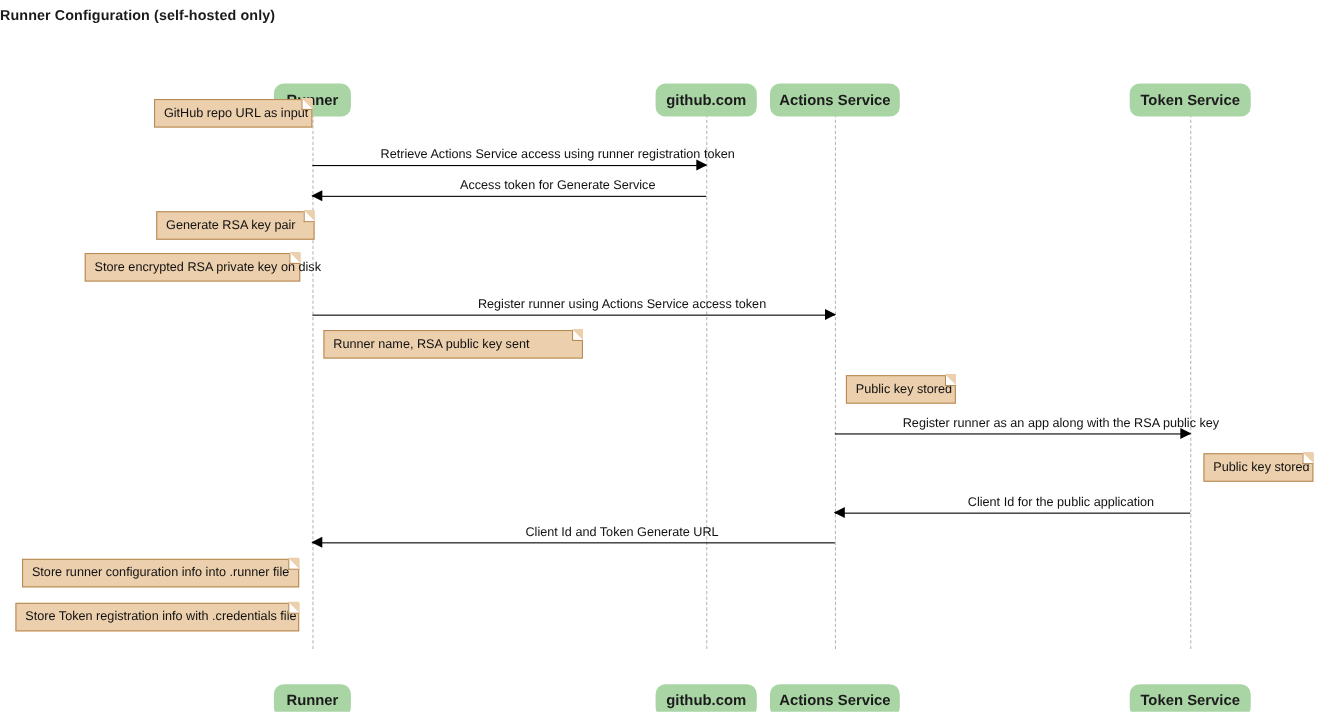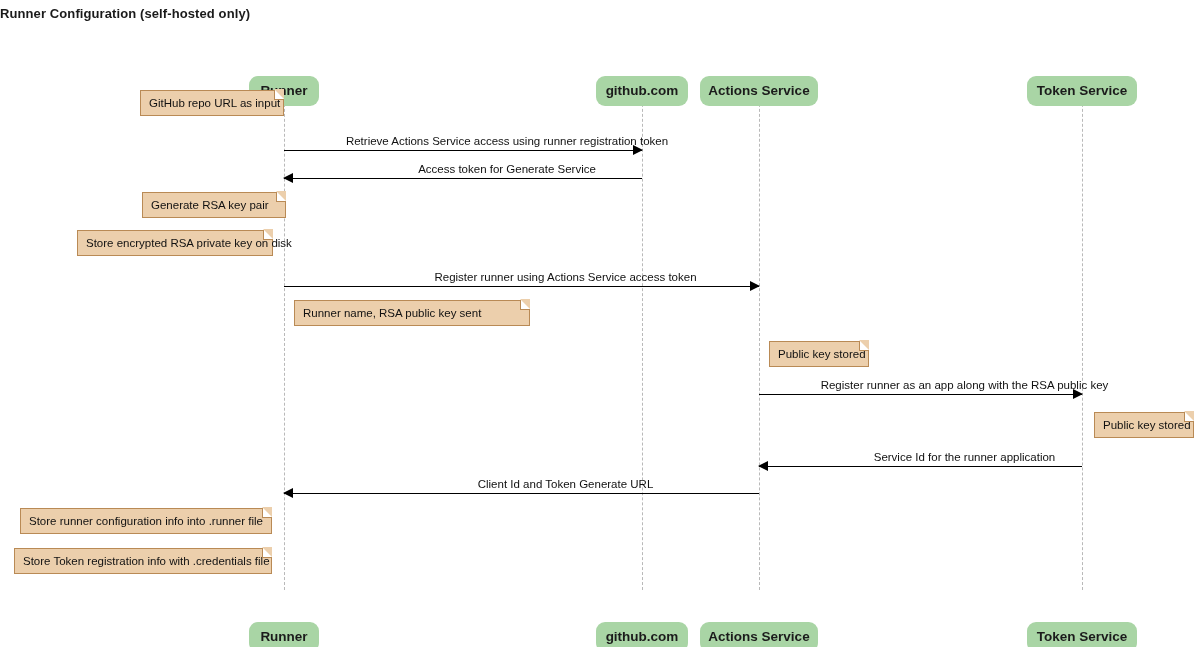--- a/index.html
+++ b/index.html
@@ -189,21 +189,21 @@
       <div class="label">Register runner using Actions Service access token</div>
     </div>
     <div class="message to-right" style="left: 759px; top: 394px; width: 323px;">
       <div class="line"></div>
       <div class="head"></div>
       <div class="label">Register runner as an app along with the RSA public key</div>
     </div>
     <div class="message to-left" style="left: 759px; top: 466px; width: 323px;">
       <div class="line"></div>
       <div class="head"></div>
-      <div class="label">Service Id for the runner application</div>
+      <div class="label">Client Id for the public application</div>
     </div>
     <div class="message to-left" style="left: 284px; top: 493px; width: 475px;">
       <div class="line"></div>
       <div class="head"></div>
       <div class="label">Client Id and Token Generate URL</div>
     </div>
   </div>
 <div id="notes">
     <div class="note" style="left: 140px; top: 90px; width: 144px;">
       <span>GitHub repo URL as input</span>

